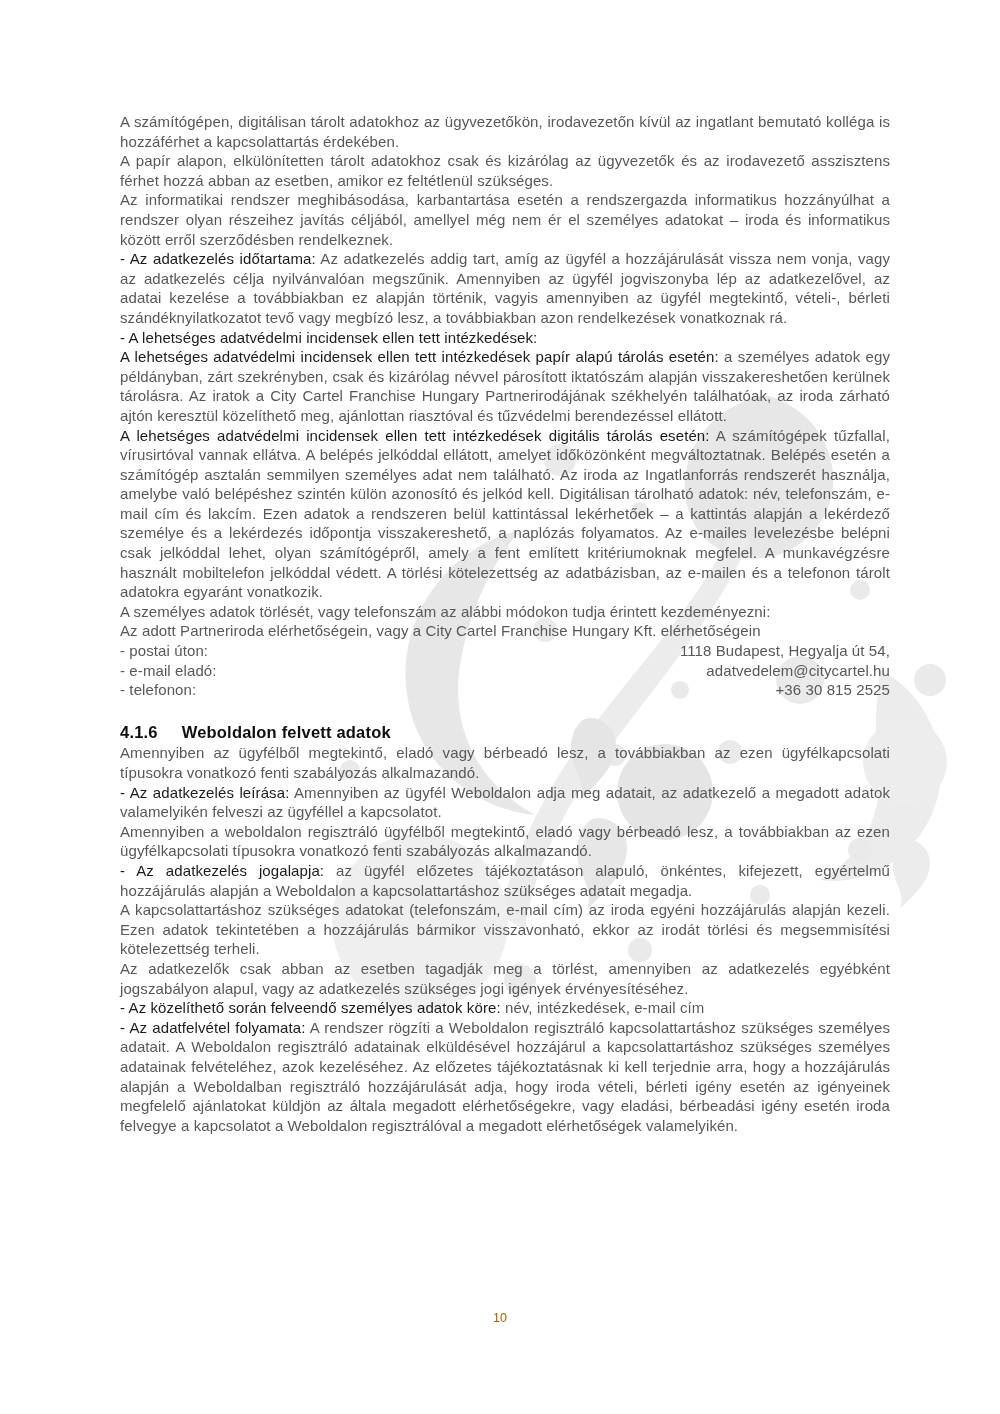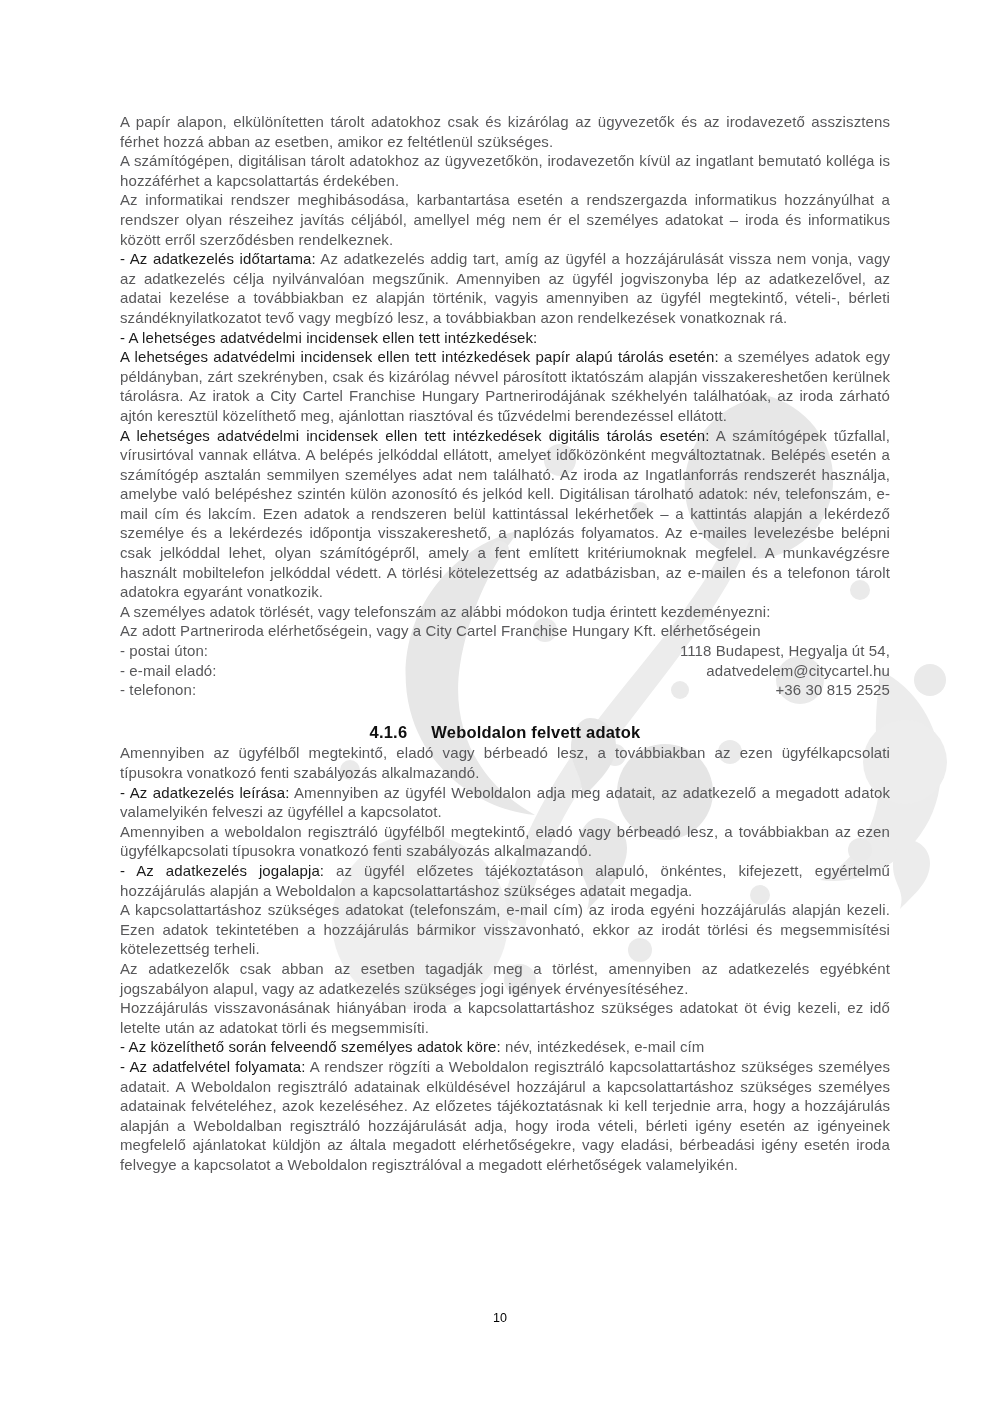--- a/index.html
+++ b/index.html
@@ -26,28 +26,28 @@
     text-align:justify;
   }
   .content p{margin:0;}
   .b{font-weight:400;color:#1b1b1b;}
   .contacts .row{display:flex;text-align:left;}
   .contacts .label{width:148px;flex:0 0 148px;}
   .contacts .value{flex:1;text-align:right;}
   .section-heading{
     margin-top:23px !important;
     margin-bottom:1px !important;
-    text-align:center;
+    text-align:left;
     font-weight:700;color:#0f0f0f;font-size:16.5px;
     letter-spacing:0.2px;
   }
   .section-heading .num{margin-right:24px;}
   .pagenum{
     position:absolute;left:0;right:0;top:1311px;
-    text-align:center;color:#000000;font-size:12.5px;z-index:2;
+    text-align:center;color:#a16207;font-size:12.5px;z-index:2;
   }
 </style>
 </head>
 <body>
 
 <div class="page">
 
   <div class="watermark">
     <svg width="700" height="700" viewBox="0 0 700 700" xmlns="http://www.w3.org/2000/svg">
       <g fill="#eaeaea">
@@ -82,23 +82,23 @@
 
         <path d="M310 348 c14 0 26 12 26 27 c0 21 -17 36 -36 55 c7 -21 -9 -30 -9 -52 c0 -17 9 -30 19 -30 Z" fill="#e5e5e5"></path>
         <path d="M318 448 c16 0 29 13 29 30 c0 24 -19 40 -40 62 c8 -24 -10 -34 -10 -58 c0 -19 10 -34 21 -34 Z" fill="#e7e7e7"></path>
         <path d="M628 470 c12 0 22 10 22 23 c0 18 -14 30 -30 46 c6 -18 -7 -25 -7 -43 c0 -14 7 -26 15 -26 Z" fill="#ececec"></path>
       </g>
     </svg>
   </div>
 
   <div class="content">
 
+    <p><span>A számítógépen, digitálisan tárolt adatokhoz az ügyvezetőkön, irodavezetőn kívül az ingatlant bemutató kolléga is hozzáférhet a kapcsolattartás érdekében.</span></p>
+
     <p><span>A papír alapon, elkülönítetten tárolt adatokhoz csak és kizárólag az ügyvezetők és az irodavezető asszisztens férhet hozzá abban az esetben, amikor ez feltétlenül szükséges.</span></p>
-
-    <p><span>A számítógépen, digitálisan tárolt adatokhoz az ügyvezetőkön, irodavezetőn kívül az ingatlant bemutató kolléga is hozzáférhet a kapcsolattartás érdekében.</span></p>
 
     <p><span>Az informatikai rendszer meghibásodása, karbantartása esetén a rendszergazda informatikus hozzányúlhat a rendszer olyan részeihez javítás céljából, amellyel még nem ér el személyes adatokat – iroda és informatikus között erről szerződésben rendelkeznek.</span></p>
 
     <p><span class="b">- Az adatkezelés időtartama:</span><span> Az adatkezelés addig tart, amíg az ügyfél a hozzájárulását vissza nem vonja, vagy az adatkezelés célja nyilvánvalóan megszűnik. Amennyiben az ügyfél jogviszonyba lép az adatkezelővel, az adatai kezelése a továbbiakban ez alapján történik, vagyis amennyiben az ügyfél megtekintő, vételi-, bérleti szándéknyilatkozatot tevő vagy megbízó lesz, a továbbiakban azon rendelkezések vonatkoznak rá.</span></p>
 
     <p><span class="b">- A lehetséges adatvédelmi incidensek ellen tett intézkedések:</span></p>
 
     <p><span class="b">A lehetséges adatvédelmi incidensek ellen tett intézkedések papír alapú tárolás esetén:</span><span> a személyes adatok egy példányban, zárt szekrényben, csak és kizárólag névvel párosított iktatószám alapján visszakereshetően kerülnek tárolásra. Az iratok a City Cartel Franchise Hungary Partnerirodájának székhelyén találhatóak, az iroda zárható ajtón keresztül közelíthető meg, ajánlottan riasztóval és tűzvédelmi berendezéssel ellátott.</span></p>
 
     <p><span class="b">A lehetséges adatvédelmi incidensek ellen tett intézkedések digitális tárolás esetén:</span><span> A számítógépek tűzfallal, vírusirtóval vannak ellátva. A belépés jelkóddal ellátott, amelyet időközönként megváltoztatnak. Belépés esetén a számítógép asztalán semmilyen személyes adat nem található. Az iroda az Ingatlanforrás rendszerét használja, amelybe való belépéshez szintén külön azonosító és jelkód kell. Digitálisan tárolható adatok: név, telefonszám, e-mail cím és lakcím. Ezen adatok a rendszeren belül kattintással lekérhetőek – a kattintás alapján a lekérdező személye és a lekérdezés időpontja visszakereshető, a naplózás folyamatos. Az e-mailes levelezésbe belépni csak jelkóddal lehet, olyan számítógépről, amely a fent említett kritériumoknak megfelel. A munkavégzésre használt mobiltelefon jelkóddal védett. A törlési kötelezettség az adatbázisban, az e-mailen és a telefonon tárolt adatokra egyaránt vonatkozik.</span></p>
@@ -129,21 +129,20 @@
     <p><span class="b">- Az adatkezelés leírása:</span><span> Amennyiben az ügyfél Weboldalon adja meg adatait, az adatkezelő a megadott adatok valamelyikén felveszi az ügyféllel a kapcsolatot.</span></p>
 
     <p><span>Amennyiben a weboldalon regisztráló ügyfélből megtekintő, eladó vagy bérbeadó lesz, a továbbiakban az ezen ügyfélkapcsolati típusokra vonatkozó fenti szabályozás alkalmazandó.</span></p>
 
     <p><span class="b">- Az adatkezelés jogalapja:</span><span> az ügyfél előzetes tájékoztatáson alapuló, önkéntes, kifejezett, egyértelmű hozzájárulás alapján a Weboldalon a kapcsolattartáshoz szükséges adatait megadja.</span></p>
 
     <p><span>A kapcsolattartáshoz szükséges adatokat (telefonszám, e-mail cím) az iroda egyéni hozzájárulás alapján kezeli. Ezen adatok tekintetében a hozzájárulás bármikor visszavonható, ekkor az irodát törlési és megsemmisítési kötelezettség terheli.</span></p>
 
     <p><span>Az adatkezelők csak abban az esetben tagadják meg a törlést, amennyiben az adatkezelés egyébként jogszabályon alapul, vagy az adatkezelés szükséges jogi igények érvényesítéséhez.</span></p>
 
-    <p><span>Hozzájárulás visszavonásának hiányában iroda a kapcsolattartáshoz szükséges adatokat öt évig kezeli, ez idő letelte után az adatokat törli és megsemmisíti.</span></p>
 
     <p><span class="b">- Az közelíthető során felveendő személyes adatok köre:</span><span> név, intézkedések, e-mail cím</span></p>
 
     <p><span class="b">- Az adatfelvétel folyamata:</span><span> A rendszer rögzíti a Weboldalon regisztráló kapcsolattartáshoz szükséges személyes adatait. A Weboldalon regisztráló adatainak elküldésével hozzájárul a kapcsolattartáshoz szükséges személyes adatainak felvételéhez, azok kezeléséhez. Az előzetes tájékoztatásnak ki kell terjednie arra, hogy a hozzájárulás alapján a Weboldalban regisztráló hozzájárulását adja, hogy iroda vételi, bérleti igény esetén az igényeinek megfelelő ajánlatokat küldjön az általa megadott elérhetőségekre, vagy eladási, bérbeadási igény esetén iroda felvegye a kapcsolatot a Weboldalon regisztrálóval a megadott elérhetőségek valamelyikén.</span></p>
 
   </div>
 
   <div class="pagenum">10</div>
 
 </div>

